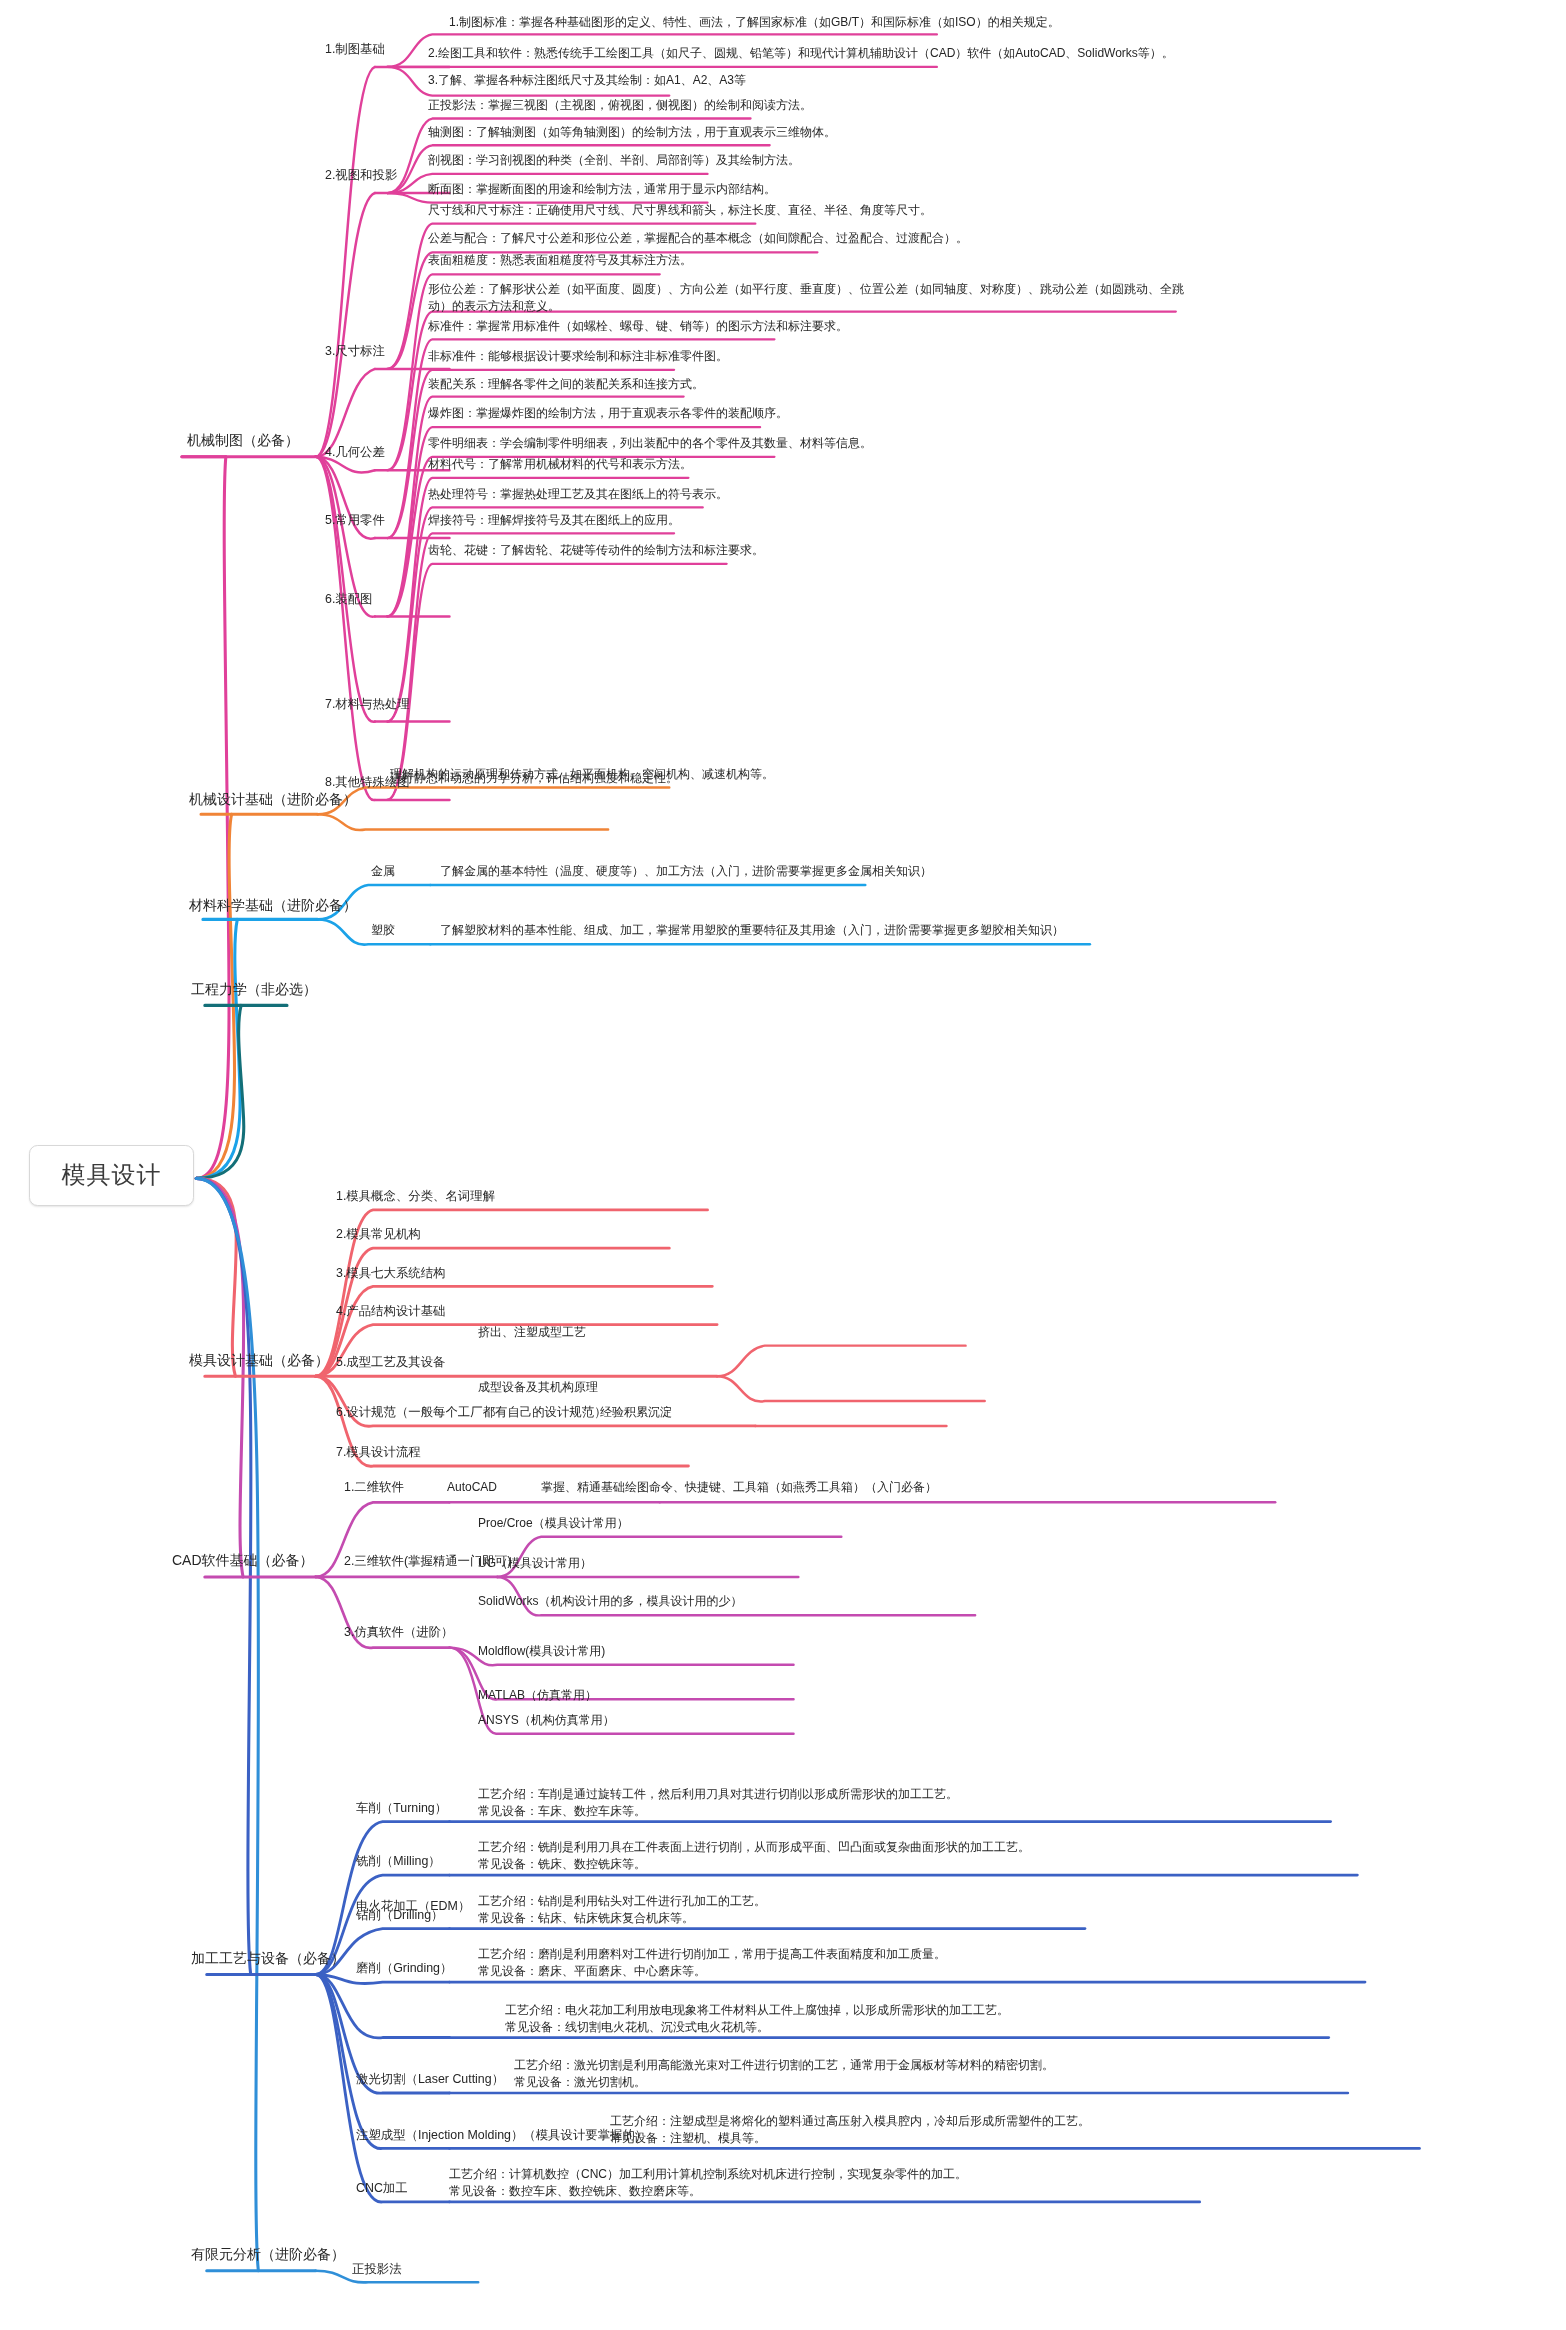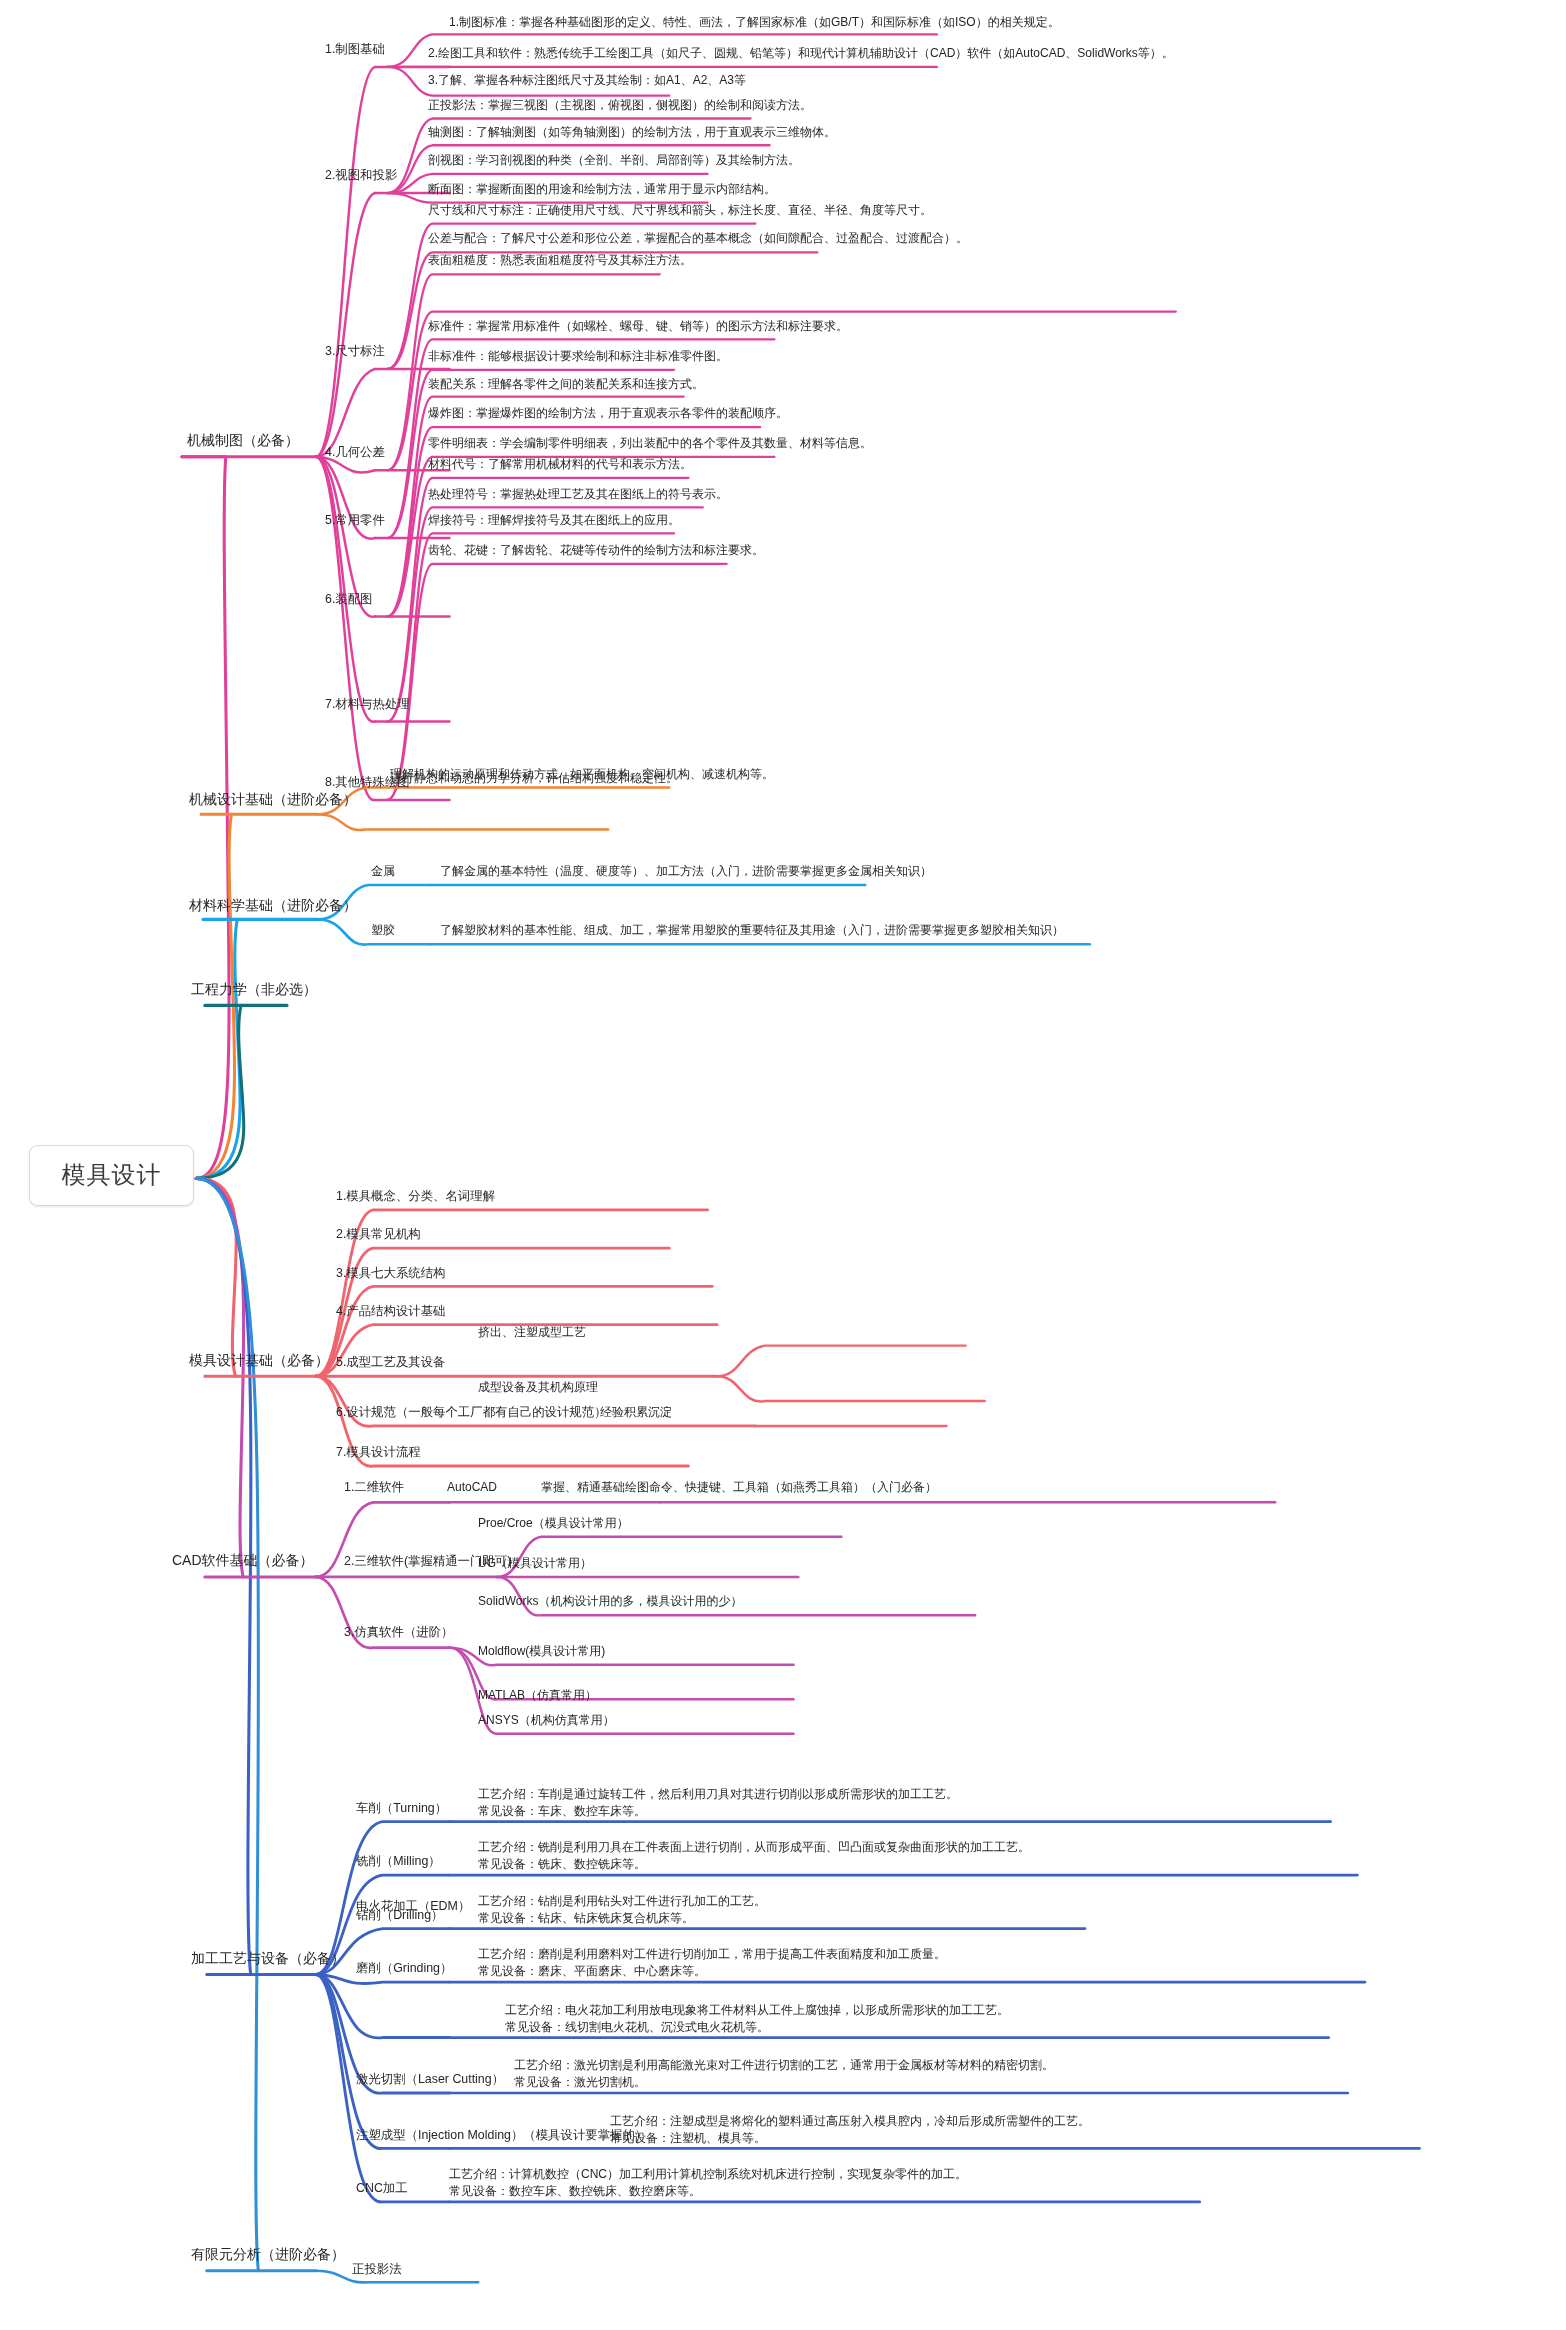--- a/index.html
+++ b/index.html
@@ -196,20 +196,21 @@
 
   <div class="node lvl3" style="left:428px;top:98px;"><span>正投影法：掌握三视图（主视图，俯视图，侧视图）的绘制和阅读方法。</span></div>
   <div class="node lvl3" style="left:428px;top:125px;"><span>轴测图：了解轴测图（如等角轴测图）的绘制方法，用于直观表示三维物体。</span></div>
   <div class="node lvl3" style="left:428px;top:153px;"><span>剖视图：学习剖视图的种类（全剖、半剖、局部剖等）及其绘制方法。</span></div>
   <div class="node lvl3" style="left:428px;top:182px;"><span>断面图：掌握断面图的用途和绘制方法，通常用于显示内部结构。</span></div>
 
   <div class="node lvl3" style="left:428px;top:203px;"><span>尺寸线和尺寸标注：正确使用尺寸线、尺寸界线和箭头，标注长度、直径、半径、角度等尺寸。</span></div>
   <div class="node lvl3" style="left:428px;top:231px;"><span>公差与配合：了解尺寸公差和形位公差，掌握配合的基本概念（如间隙配合、过盈配合、过渡配合）。</span></div>
 
   <div class="node lvl3" style="left:428px;top:253px;"><span>表面粗糙度：熟悉表面粗糙度符号及其标注方法。</span></div>
+  <div class="node lvl3 multi" style="left:428px;top:281px;"><span style="display:inline-block;white-space:normal;width:765px;">形位公差：了解形状公差（如平面度、圆度）、方向公差（如平行度、垂直度）、位置公差（如同轴度、对称度）、跳动公差（如圆跳动、全跳动）的表示方法和意义。</span></div>
 
   <div class="node lvl3" style="left:428px;top:319px;"><span>标准件：掌握常用标准件（如螺栓、螺母、键、销等）的图示方法和标注要求。</span></div>
   <div class="node lvl3" style="left:428px;top:349px;"><span>非标准件：能够根据设计要求绘制和标注非标准零件图。</span></div>
 
   <div class="node lvl3" style="left:428px;top:377px;"><span>装配关系：理解各零件之间的装配关系和连接方式。</span></div>
   <div class="node lvl3" style="left:428px;top:406px;"><span>爆炸图：掌握爆炸图的绘制方法，用于直观表示各零件的装配顺序。</span></div>
   <div class="node lvl3" style="left:428px;top:436px;"><span>零件明细表：学会编制零件明细表，列出装配中的各个零件及其数量、材料等信息。</span></div>
 
   <div class="node lvl3" style="left:428px;top:457px;"><span>材料代号：了解常用机械材料的代号和表示方法。</span></div>
   <div class="node lvl3" style="left:428px;top:487px;"><span>热处理符号：掌握热处理工艺及其在图纸上的符号表示。</span></div>

